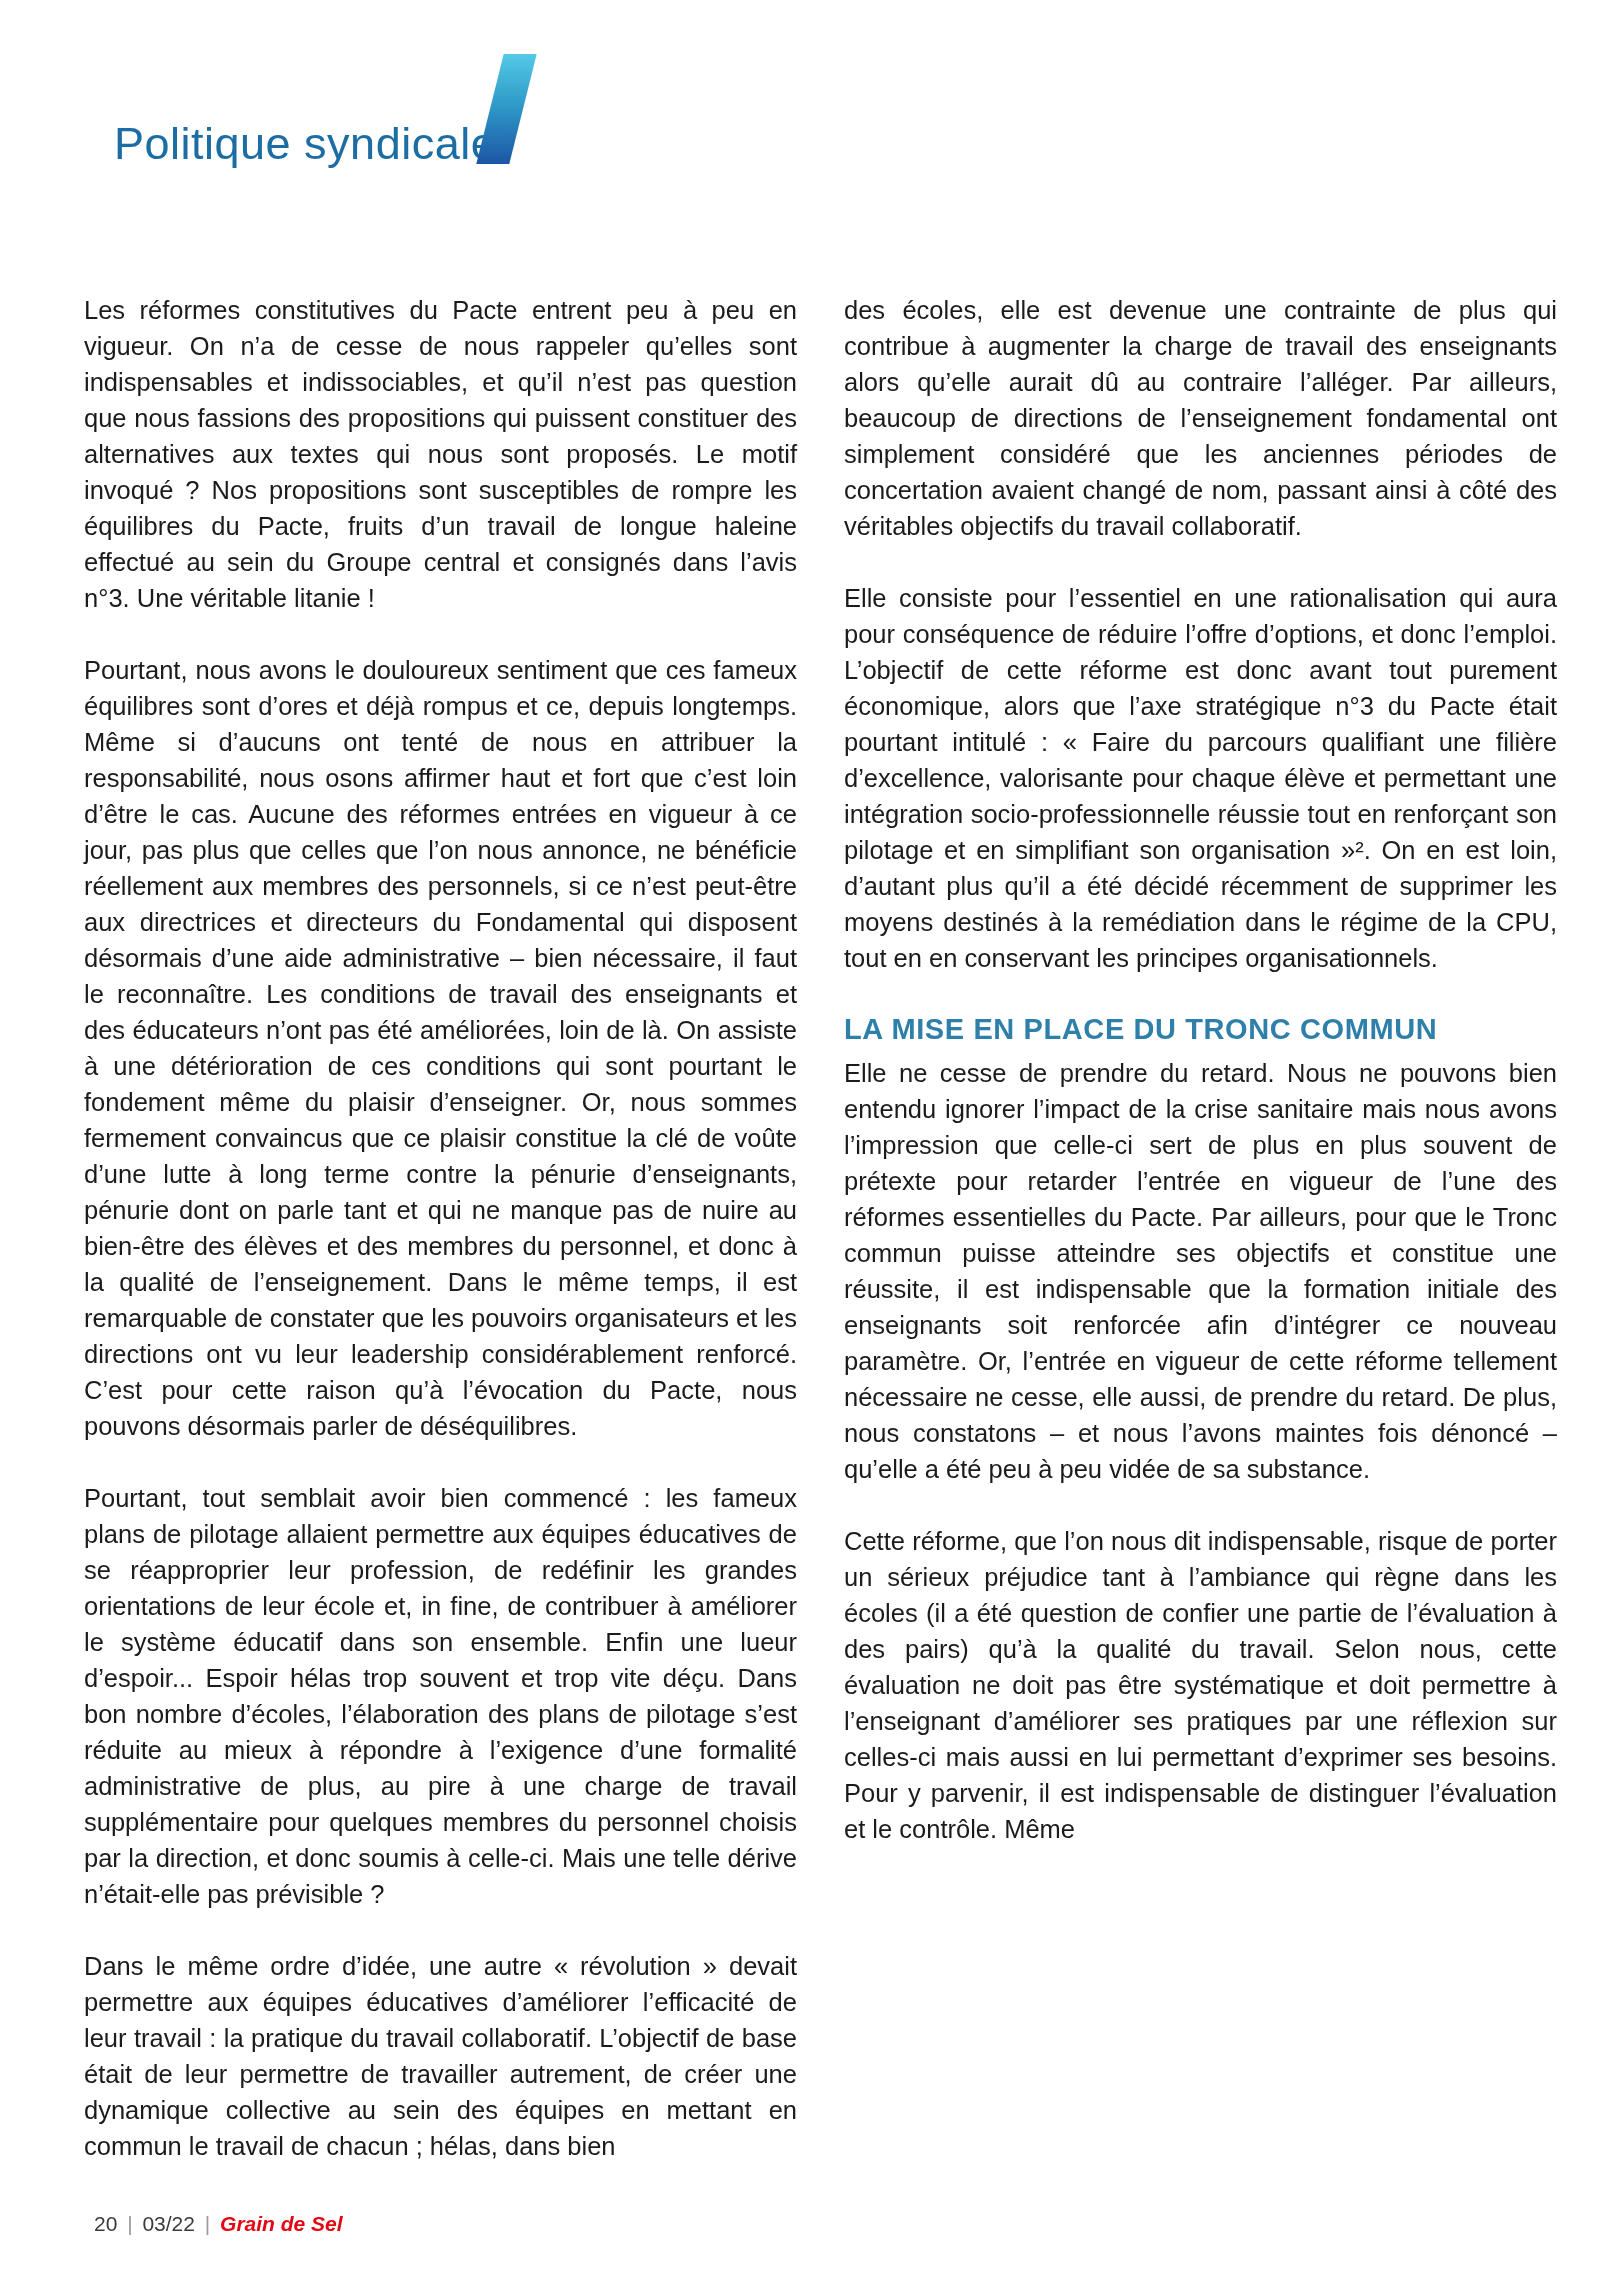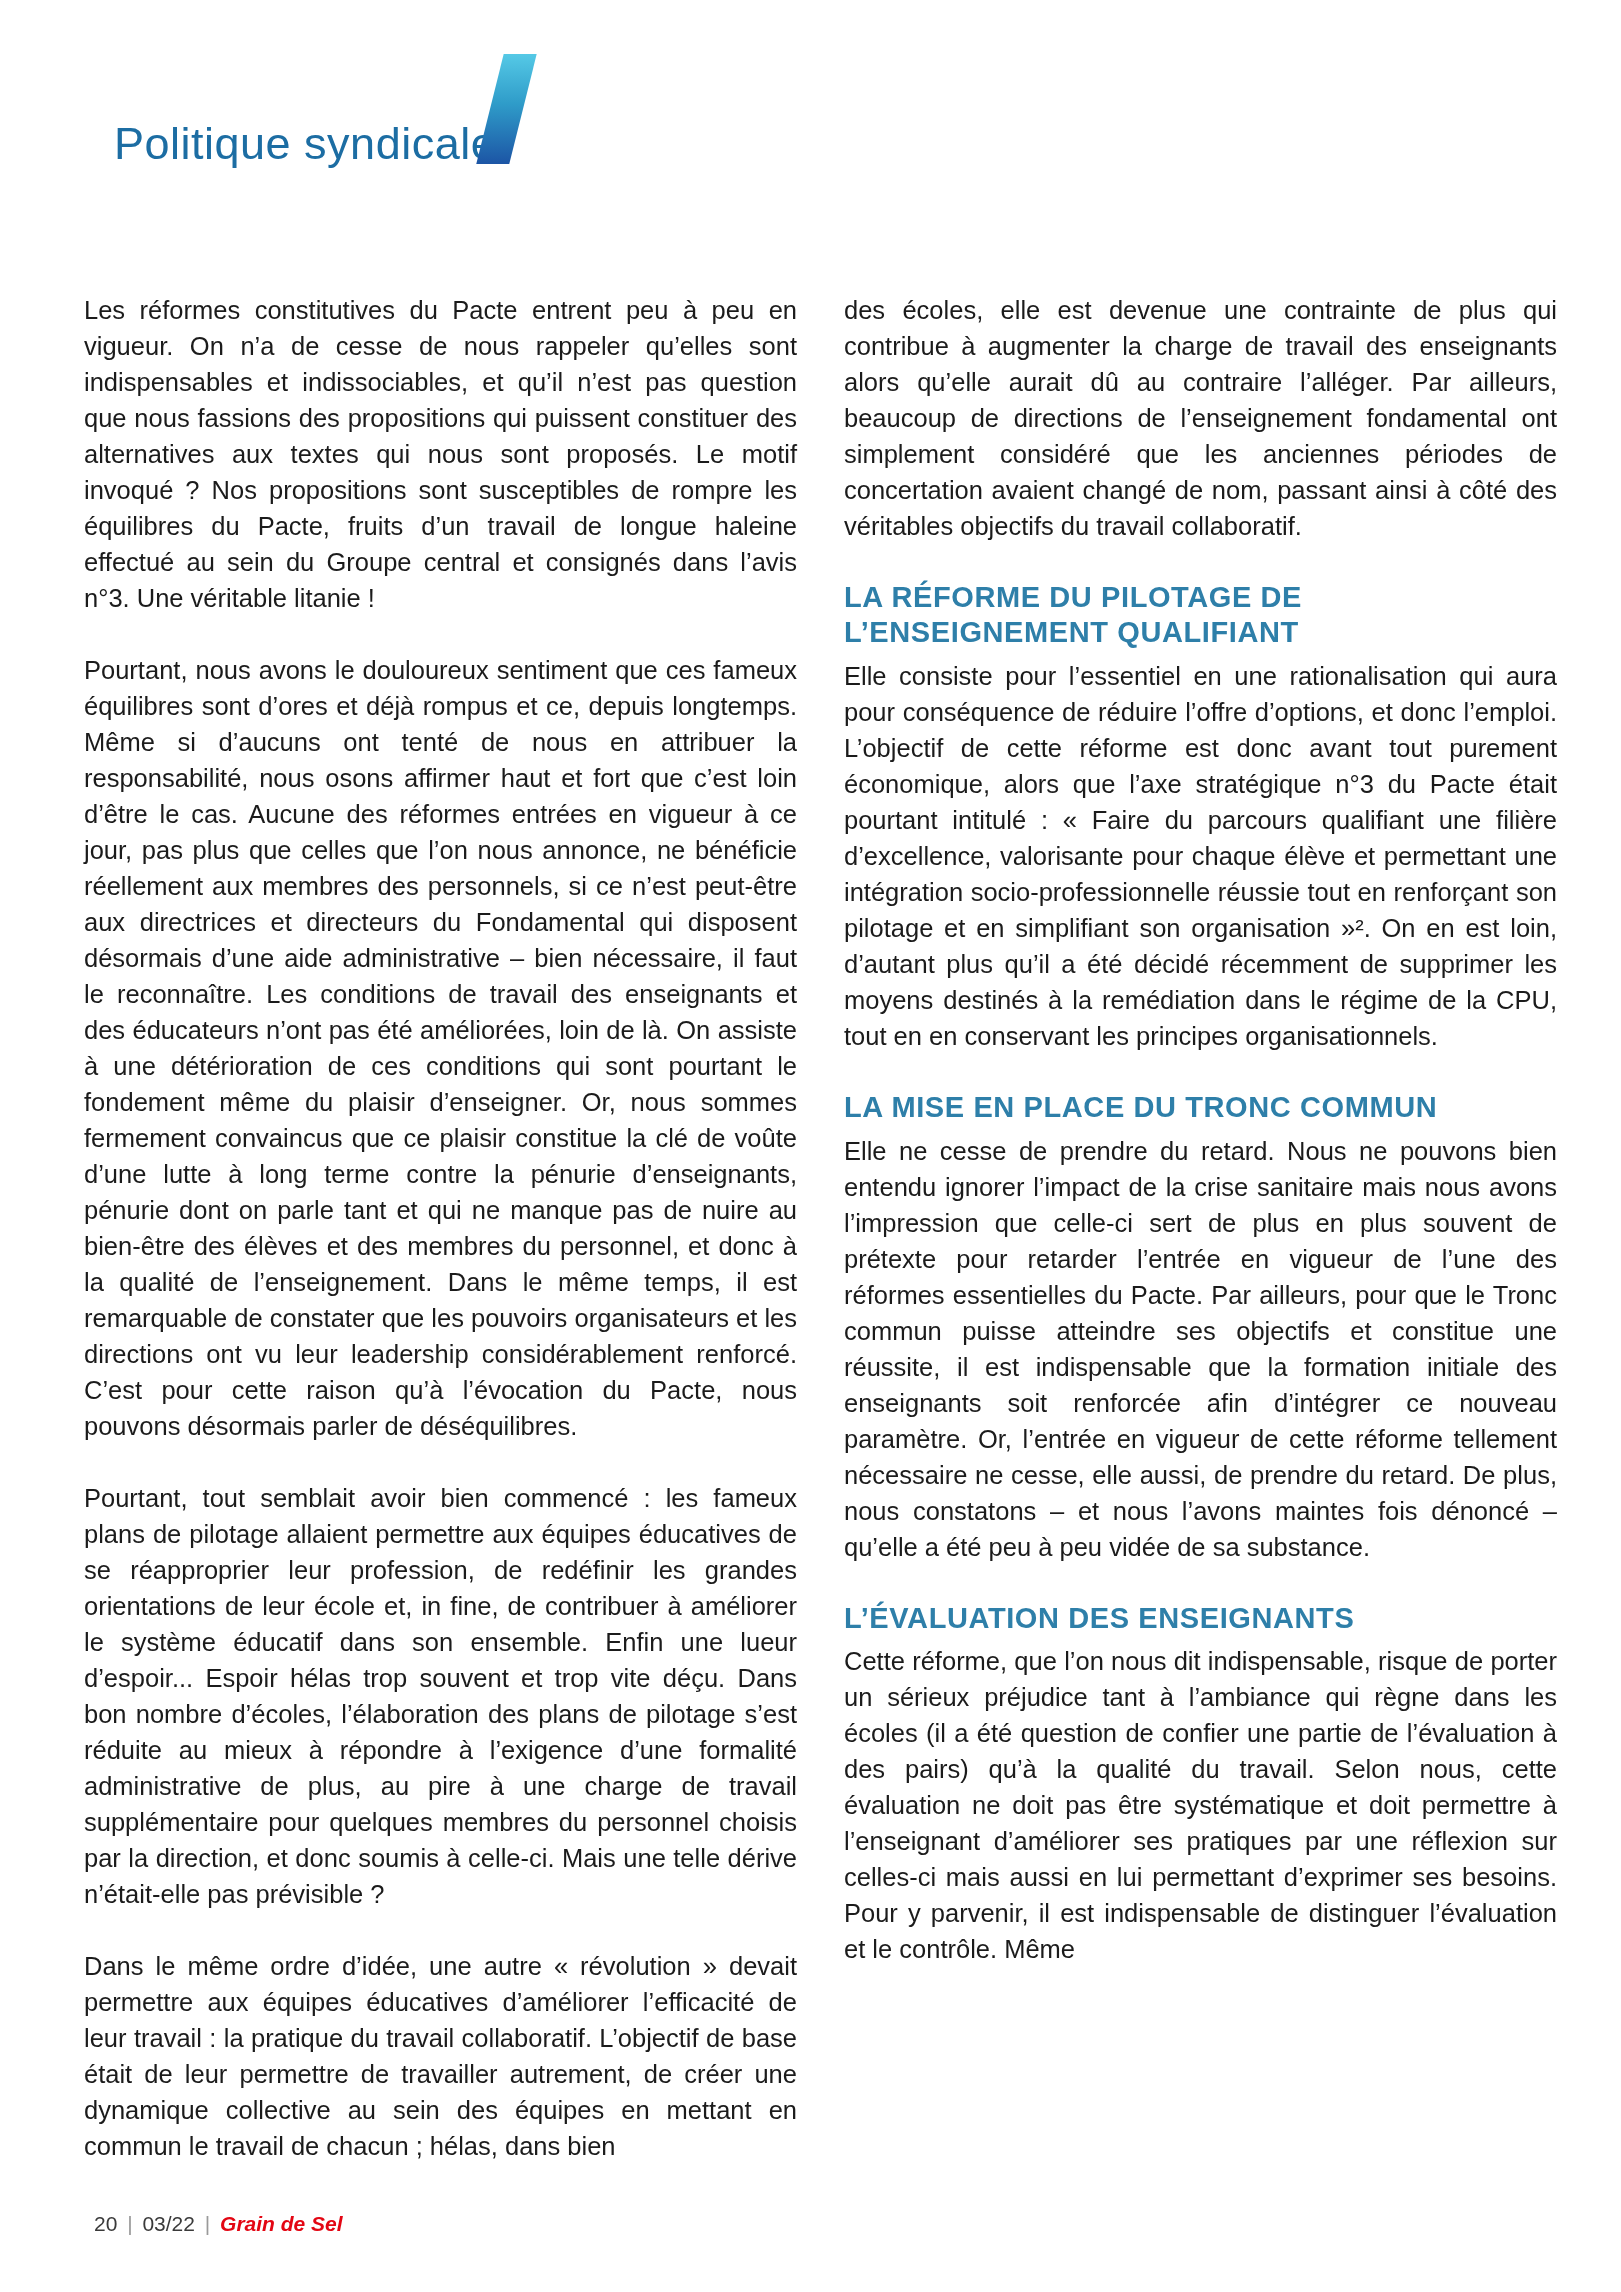--- a/index.html
+++ b/index.html
@@ -90,25 +90,23 @@
 
 <main>
   <div class="column column-left">
       <p class="para">Les réformes constitutives du Pacte entrent peu à peu en vigueur. On n’a de cesse de nous rappeler qu’elles sont indispensables et indissociables, et qu’il n’est pas question que nous fassions des propositions qui puissent constituer des alternatives aux textes qui nous sont proposés. Le motif invoqué ? Nos propositions sont susceptibles de rompre les équilibres du Pacte, fruits d’un travail de longue haleine effectué au sein du Groupe central et consignés dans l’avis n°3. Une véritable litanie !</p>
       <p class="para">Pourtant, nous avons le douloureux sentiment que ces fameux équilibres sont d’ores et déjà rompus et ce, depuis longtemps. Même si d’aucuns ont tenté de nous en attribuer la responsabilité, nous osons affirmer haut et fort que c’est loin d’être le cas. Aucune des réformes entrées en vigueur à ce jour, pas plus que celles que l’on nous annonce, ne bénéficie réellement aux membres des personnels, si ce n’est peut-être aux directrices et directeurs du Fondamental qui disposent désormais d’une aide administrative – bien nécessaire, il faut le reconnaître. Les conditions de travail des enseignants et des éducateurs n’ont pas été améliorées, loin de là. On assiste à une détérioration de ces conditions qui sont pourtant le fondement même du plaisir d’enseigner. Or, nous sommes fermement convaincus que ce plaisir constitue la clé de voûte d’une lutte à long terme contre la pénurie d’enseignants, pénurie dont on parle tant et qui ne manque pas de nuire au bien-être des élèves et des membres du personnel, et donc à la qualité de l’enseignement. Dans le même temps, il est remarquable de constater que les pouvoirs organisateurs et les directions ont vu leur leadership considérablement renforcé. C’est pour cette raison qu’à l’évocation du Pacte, nous pouvons désormais parler de déséquilibres.</p>
       <p class="para">Pourtant, tout semblait avoir bien commencé : les fameux plans de pilotage allaient permettre aux équipes éducatives de se réapproprier leur profession, de redéfinir les grandes orientations de leur école et, in fine, de contribuer à améliorer le système éducatif dans son ensemble. Enfin une lueur d’espoir... Espoir hélas trop souvent et trop vite déçu. Dans bon nombre d’écoles, l’élaboration des plans de pilotage s’est réduite au mieux à répondre à l’exigence d’une formalité administrative de plus, au pire à une charge de travail supplémentaire pour quelques membres du personnel choisis par la direction, et donc soumis à celle-ci. Mais une telle dérive n’était-elle pas prévisible ?</p>
       <p class="para">Dans le même ordre d’idée, une autre « révolution » devait permettre aux équipes éducatives d’améliorer l’efficacité de leur travail : la pratique du travail collaboratif. L’objectif de base était de leur permettre de travailler autrement, de créer une dynamique collective au sein des équipes en mettant en commun le travail de chacun ; hélas, dans bien</p>
     </div>
   <div class="column column-right">
       <p class="para">des écoles, elle est devenue une contrainte de plus qui contribue à augmenter la charge de travail des enseignants alors qu’elle aurait dû au contraire l’alléger. Par ailleurs, beaucoup de directions de l’enseignement fondamental ont simplement considéré que les anciennes périodes de concertation avaient changé de nom, passant ainsi à côté des véritables objectifs du travail collaboratif.</p>
-      <h2 class="section-heading">LA RÉFORME DU PILOTAGE DE L’ENSEIGNEMENT QUALIFIANT</h2>
       <p class="para">Elle consiste pour l’essentiel en une rationalisation qui aura pour conséquence de réduire l’offre d’options, et donc l’emploi. L’objectif de cette réforme est donc avant tout purement économique, alors que l’axe stratégique n°3 du Pacte était pourtant intitulé : « Faire du parcours qualifiant une filière d’excellence, valorisante pour chaque élève et permettant une intégration socio-professionnelle réussie tout en renforçant son pilotage et en simplifiant son organisation »². On en est loin, d’autant plus qu’il a été décidé récemment de supprimer les moyens destinés à la remédiation dans le régime de la CPU, tout en en conservant les principes organisationnels.</p>
       <h2 class="section-heading">LA MISE EN PLACE DU TRONC COMMUN</h2>
       <p class="para">Elle ne cesse de prendre du retard. Nous ne pouvons bien entendu ignorer l’impact de la crise sanitaire mais nous avons l’impression que celle-ci sert de plus en plus souvent de prétexte pour retarder l’entrée en vigueur de l’une des réformes essentielles du Pacte. Par ailleurs, pour que le Tronc commun puisse atteindre ses objectifs et constitue une réussite, il est indispensable que la formation initiale des enseignants soit renforcée afin d’intégrer ce nouveau paramètre. Or, l’entrée en vigueur de cette réforme tellement nécessaire ne cesse, elle aussi, de prendre du retard. De plus, nous constatons – et nous l’avons maintes fois dénoncé – qu’elle a été peu à peu vidée de sa substance.</p>
-      <h2 class="section-heading">L’ÉVALUATION DES ENSEIGNANTS</h2>
       <p class="para">Cette réforme, que l’on nous dit indispensable, risque de porter un sérieux préjudice tant à l’ambiance qui règne dans les écoles (il a été question de confier une partie de l’évaluation à des pairs) qu’à la qualité du travail. Selon nous, cette évaluation ne doit pas être systématique et doit permettre à l’enseignant d’améliorer ses pratiques par une réflexion sur celles-ci mais aussi en lui permettant d’exprimer ses besoins. Pour y parvenir, il est indispensable de distinguer l’évaluation et le contrôle. Même</p>
     </div>
 </main>
 
 <footer class="page-footer">
   <span>20</span><span class="sep">|</span><span>03/22</span><span class="sep">|</span><span class="magazine-name">Grain de Sel</span>
 </footer>
 
 
 </body></html>

